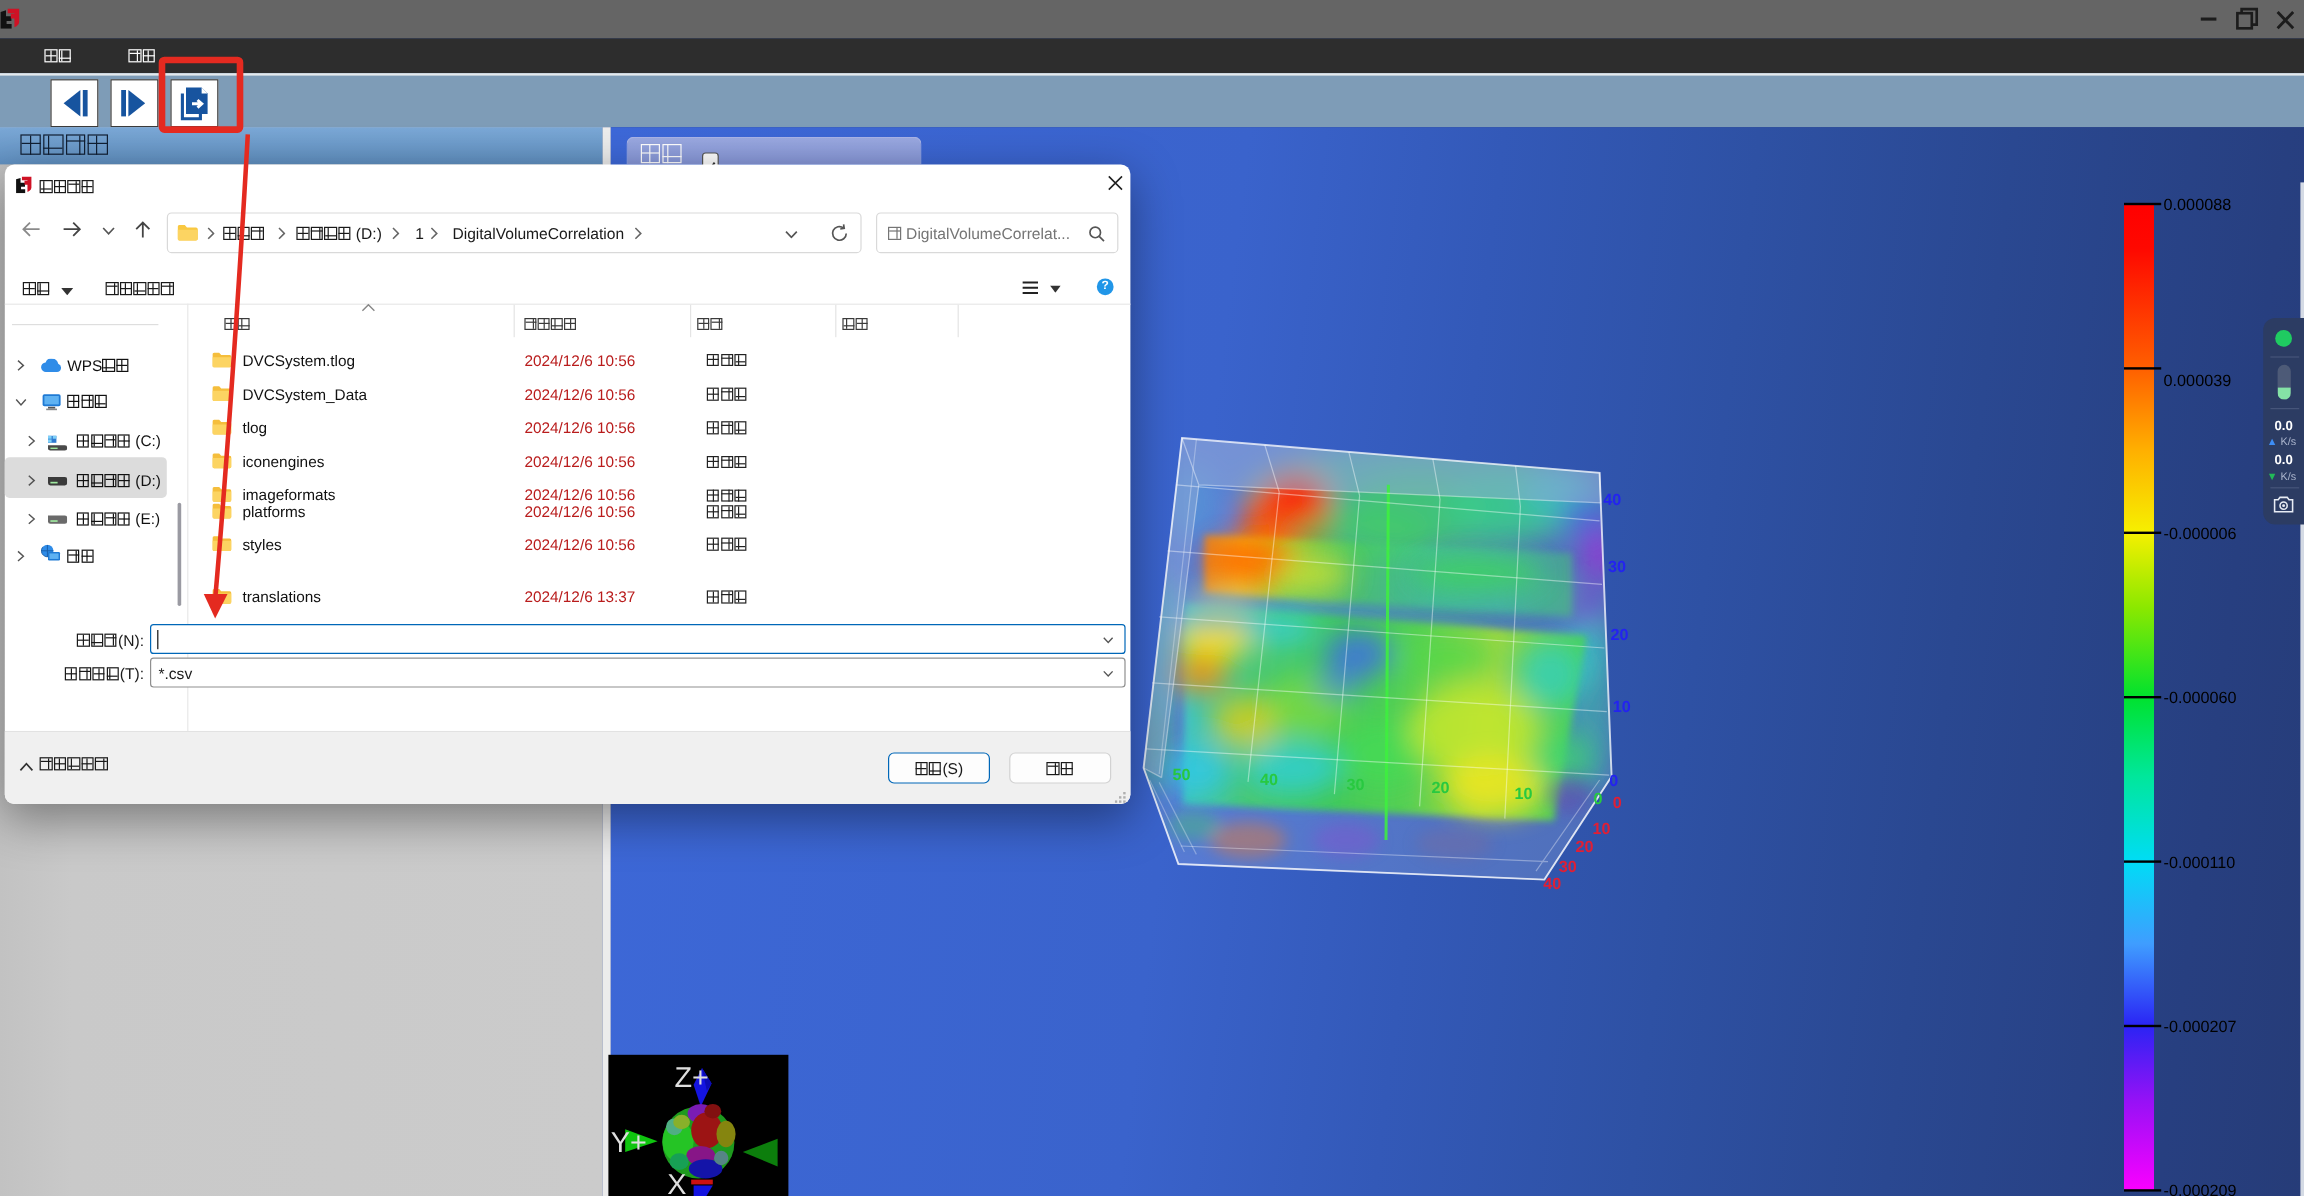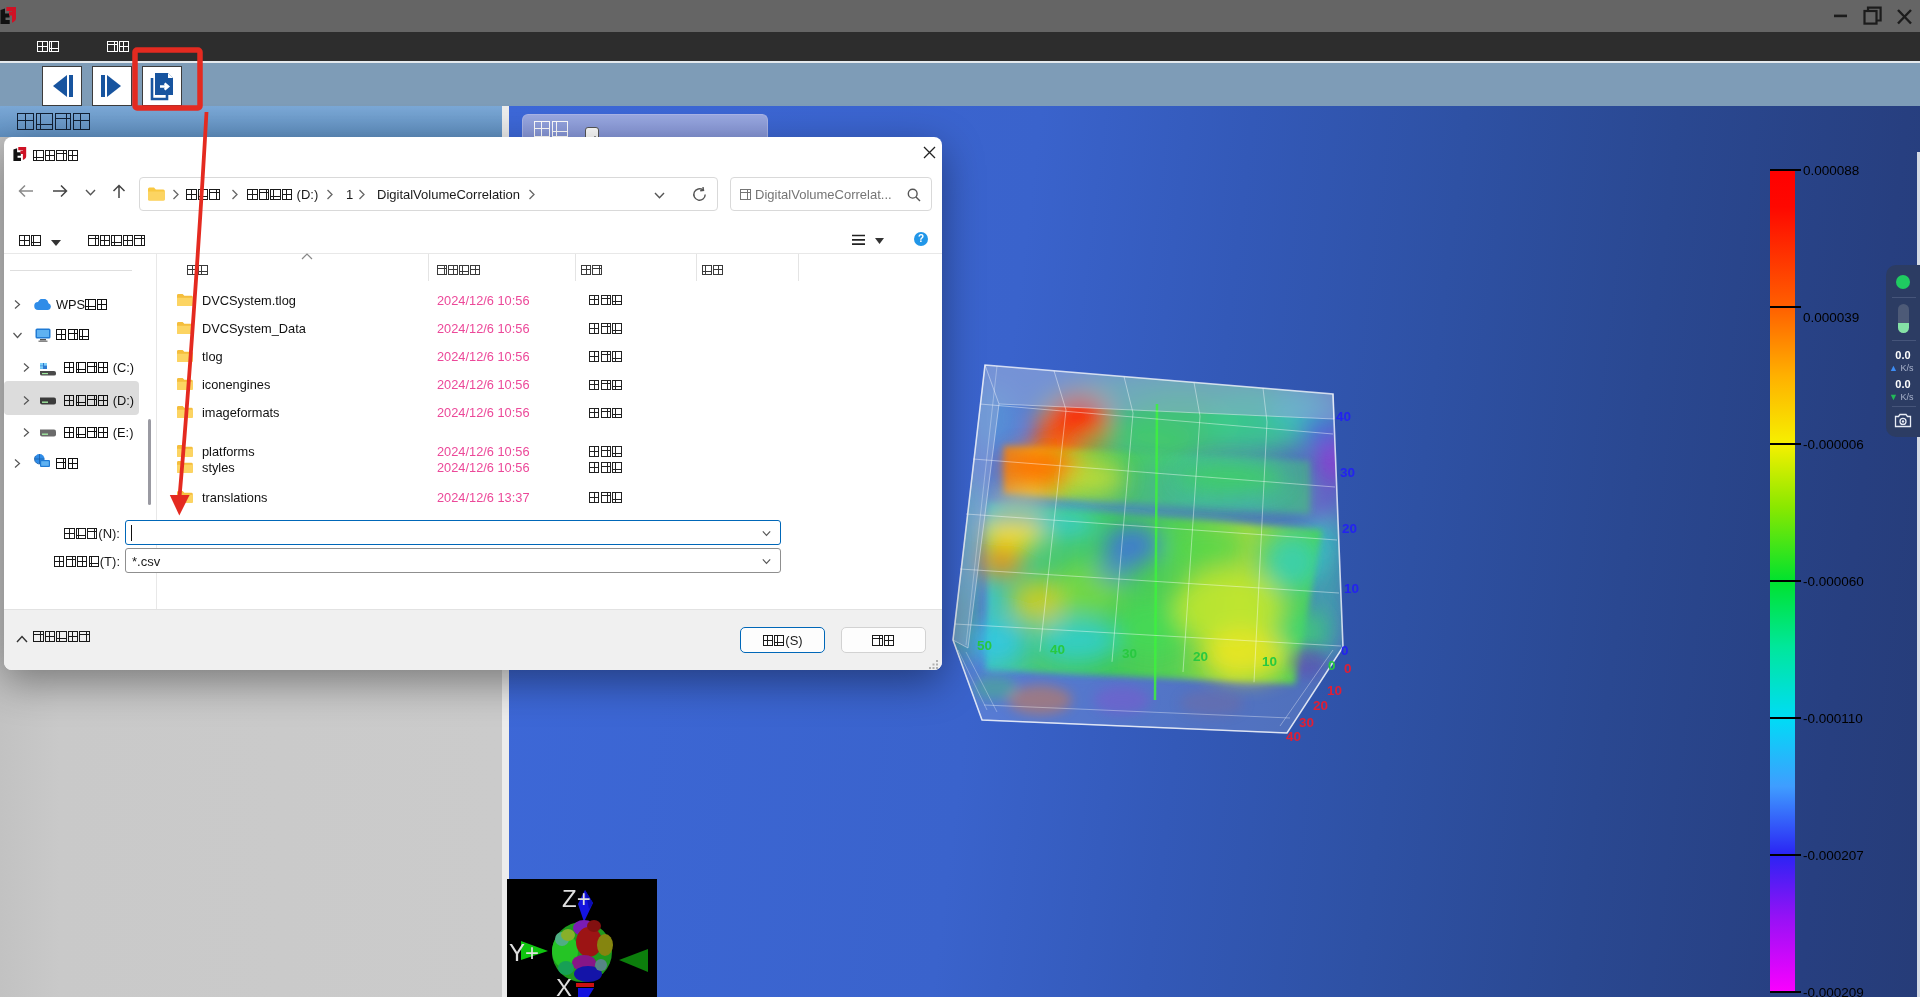--- a/index.html
+++ b/index.html
@@ -39,26 +39,26 @@
 
 #dlg{left:4px;top:137px;width:938px;height:533px;background:#fff;border-radius:8px;box-shadow:0 12px 40px rgba(0,0,0,.4);font-size:13px;color:#1a1a1a}
 #bcrumb{position:absolute;left:135px;top:40px;width:579px;height:34px;border:1px solid #d9d9d9;border-radius:4px;background:#fff}
 #sbox{position:absolute;left:726px;top:40px;width:202px;height:34px;border:1px solid #d9d9d9;border-radius:4px;background:#fff;color:#757575}
 .navg{position:absolute;top:47px;color:#1a1a1a}
 #cmdsep{position:absolute;left:0;top:116px;width:938px;height:1px;background:#e8e8e8}
 .colsep{position:absolute;top:117px;width:1px;height:27px;background:#e4e4e4}
 .hcell{position:absolute;top:126px;font-size:12.5px;color:#3b3b3b}
 .frow{position:absolute;left:160px;width:770px;height:28px}
 .fname{position:absolute;left:38px;top:6px;font-size:12.8px;color:#111}
-.fdate{position:absolute;left:273px;top:6px;font-size:12.8px;color:#ec4899}
+.fdate{position:absolute;left:273px;top:6px;font-size:12.8px;color:#b91c1c}
 .ftype{position:absolute;left:425px;top:6px;font-size:12.8px;color:#222}
 .ticon{position:absolute;width:16px;height:16px}
 .trow{position:absolute;font-size:12.8px;color:#111}
 #fnlab,#ftlab{position:absolute;text-align:right;width:110px;left:6px;font-size:13px}
-.finput{position:absolute;left:121px;width:656px;height:25px;background:#fff;border-radius:3px}
+.finput{position:absolute;left:121px;width:813px;height:25px;background:#fff;border-radius:3px}
 .fchev{position:absolute;right:9px;top:8px;width:9px;height:9px}
 #dbot{position:absolute;left:0;top:472px;width:938px;height:61px;background:#f0f0f0;border-top:1px solid #e2e2e2;border-radius:0 0 8px 8px}
 .dbtn{position:absolute;top:17px;width:85px;height:26px;border-radius:5px;background:#fdfdfd;text-align:center;padding-top:5px;font-size:13px}
 
 svg.ov{position:absolute;left:0;top:0;pointer-events:none}
 </style></head>
 <body>
 <div id="root">
   <div class="abs" id="tbar">
     <svg class="abs" style="left:0;top:7px" width="17" height="17" viewBox="0 0 17 17">
@@ -473,30 +473,30 @@
         </div>
       <div class="frow" style="top:262.3px">
           <svg class="ticon" style="left:13px;top:5px" width="17" height="14" viewBox="0 0 17 14">
             <path d="M0,2 q0,-1.5 1.5,-1.5 h4.5 l1.8,2 h7.5 q1.5,0 1.5,1.5 v8 q0,1.5 -1.5,1.5 h-13.8 q-1.5,0 -1.5,-1.5 Z" fill="#f5be3c"></path>
             <path d="M0,4.5 h16.8 v7.5 q0,1.5 -1.5,1.5 h-13.8 q-1.5,0 -1.5,-1.5 Z" fill="#fcd462"></path>
           </svg>
           <span class="fname">imageformats</span>
           <span class="fdate">2024/12/6 10:56</span>
           <span class="ftype"><i class="h"></i><i class="h hw"></i><i class="h hv"></i></span>
         </div>
-      <div class="frow" style="top:301px">
+      <div class="frow" style="top:276px">
           <svg class="ticon" style="left:13px;top:5px" width="17" height="14" viewBox="0 0 17 14">
             <path d="M0,2 q0,-1.5 1.5,-1.5 h4.5 l1.8,2 h7.5 q1.5,0 1.5,1.5 v8 q0,1.5 -1.5,1.5 h-13.8 q-1.5,0 -1.5,-1.5 Z" fill="#f5be3c"></path>
             <path d="M0,4.5 h16.8 v7.5 q0,1.5 -1.5,1.5 h-13.8 q-1.5,0 -1.5,-1.5 Z" fill="#fcd462"></path>
           </svg>
           <span class="fname">platforms</span>
           <span class="fdate">2024/12/6 10:56</span>
           <span class="ftype"><i class="h"></i><i class="h hw"></i><i class="h hv"></i></span>
         </div>
-      <div class="frow" style="top:317px">
+      <div class="frow" style="top:303px">
           <svg class="ticon" style="left:13px;top:5px" width="17" height="14" viewBox="0 0 17 14">
             <path d="M0,2 q0,-1.5 1.5,-1.5 h4.5 l1.8,2 h7.5 q1.5,0 1.5,1.5 v8 q0,1.5 -1.5,1.5 h-13.8 q-1.5,0 -1.5,-1.5 Z" fill="#f5be3c"></path>
             <path d="M0,4.5 h16.8 v7.5 q0,1.5 -1.5,1.5 h-13.8 q-1.5,0 -1.5,-1.5 Z" fill="#fcd462"></path>
           </svg>
           <span class="fname">styles</span>
           <span class="fdate">2024/12/6 10:56</span>
           <span class="ftype"><i class="h"></i><i class="h hw"></i><i class="h hv"></i></span>
         </div>
       <div class="frow" style="top:346.9px">
           <svg class="ticon" style="left:13px;top:5px" width="17" height="14" viewBox="0 0 17 14">

